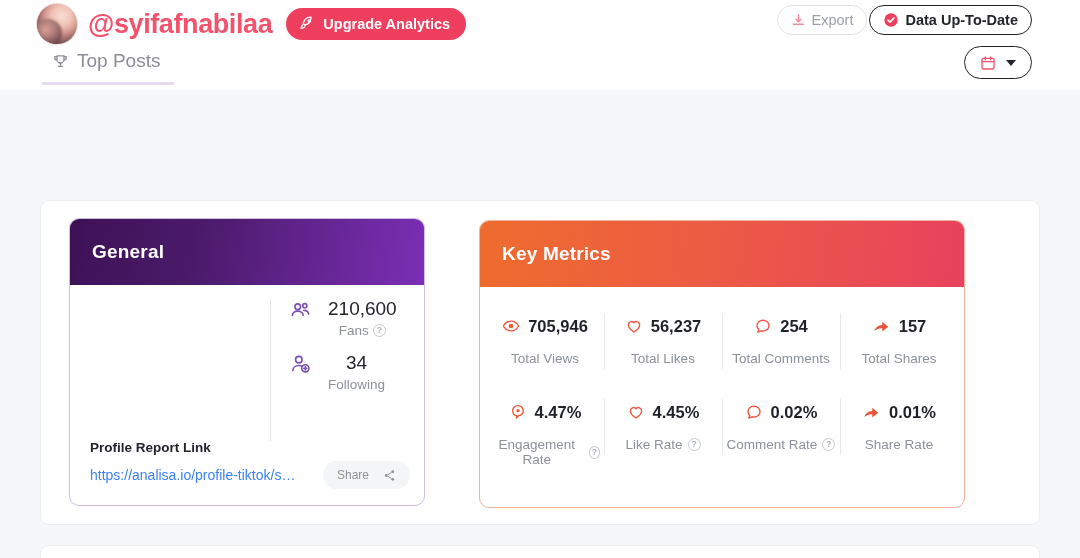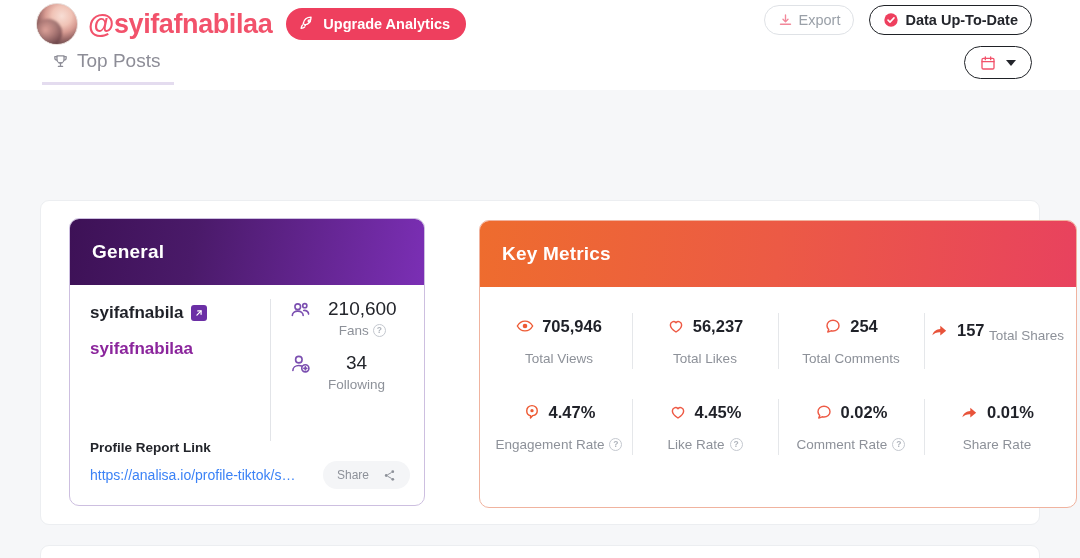--- a/index.html
+++ b/index.html
@@ -63,21 +63,21 @@
     font-size: 19px; font-weight: 600;
     cursor: pointer; white-space: nowrap;
     background: none; border: none;
     font-family: "Liberation Sans", sans-serif;
   }
   .tab.active { color: #6b3fa0; border-bottom: 4px solid #6b2fa5; }
   .tab.inactive { color: #8d8d97; border-bottom: 3px solid #e4dcef; font-weight: 500; }
 
   .top-actions {
     position: absolute; right: 48px; top: 5px;
-    display: flex; gap: 15px; align-items: center;
+    display: flex; gap: 2px; align-items: center;
   }
   .pill {
     display: inline-flex; align-items: center; gap: 6px;
     border: 1.6px solid #d9dce1; border-radius: 19px;
     background: #fff; height: 30px; padding: 0 13px;
     font-size: 14.5px; font-weight: 500;
     cursor: pointer; white-space: nowrap;
     font-family: "Liberation Sans", sans-serif;
   }
   .pill.export { color: #9aa0a8; border-color: #dfe2e6; }
@@ -152,21 +152,21 @@
   .share-btn {
     display:inline-flex;align-items:flex-end;gap:14px;
     background:#f4f5f7;border:none;border-radius:16px;
     padding: 7px 14px; font-size:12px;color:#8d9199;cursor:pointer;
     font-family:"Liberation Sans",sans-serif;
   }
 
   
   .km-card {
     position: absolute; left: 438px; top: 19px;
-    width: 598px; height: 288px;
+    width: 486px; height: 288px;
     border: 1px solid #f0b39f; border-radius: 10px;
     overflow: hidden; background: #fff;
   }
   .km-head {
     height: 66px;
     background: linear-gradient(95deg, #ee6c2e 0%, #ec5a45 50%, #e8425e 100%);
     display: flex; align-items: center; padding-left: 22px;
   }
   .km-head h3 { color: #fff; font-size: 19px; font-weight: 600; letter-spacing:.2px; }
   .km-grid {
@@ -255,32 +255,20 @@
 <div class="page">
 
   <div class="panel" id="panel-top">
 
     <div class="gen-card">
       <div class="gen-head">
         <h3>General</h3>
       </div>
       <div class="gen-body">
 
-        <div class="gen-left">
-          <div class="name-row">
-            <span class="full-name">syifafnabila</span>
-            <span class="ext-badge">
-              <svg width="10" height="10" viewBox="0 0 24 24" fill="none" stroke="#fff" stroke-width="3" stroke-linecap="round" stroke-linejoin="round">
-                <path d="M7 17L17 7"></path>
-                  <path d="M9 7h8v8"></path>
-              </svg>
-            </span>
-          </div>
-          <div class="username">syifafnabilaa</div>
-        </div>
 
         <div class="gen-divider"></div>
 
         <div class="stats">
           <div class="stat">
             <span>
               <svg width="26" height="26" viewBox="0 0 24 24" fill="none" stroke="#7b4fb0" stroke-width="1.5" stroke-linecap="round" stroke-linejoin="round">
                 <circle cx="9" cy="9" r="2.6"></circle>
                 <path d="M4 17c0-2.4 2.2-4 5-4s5 1.6 5 4"></path>
                 <circle cx="15.5" cy="8" r="1.9"></circle>

